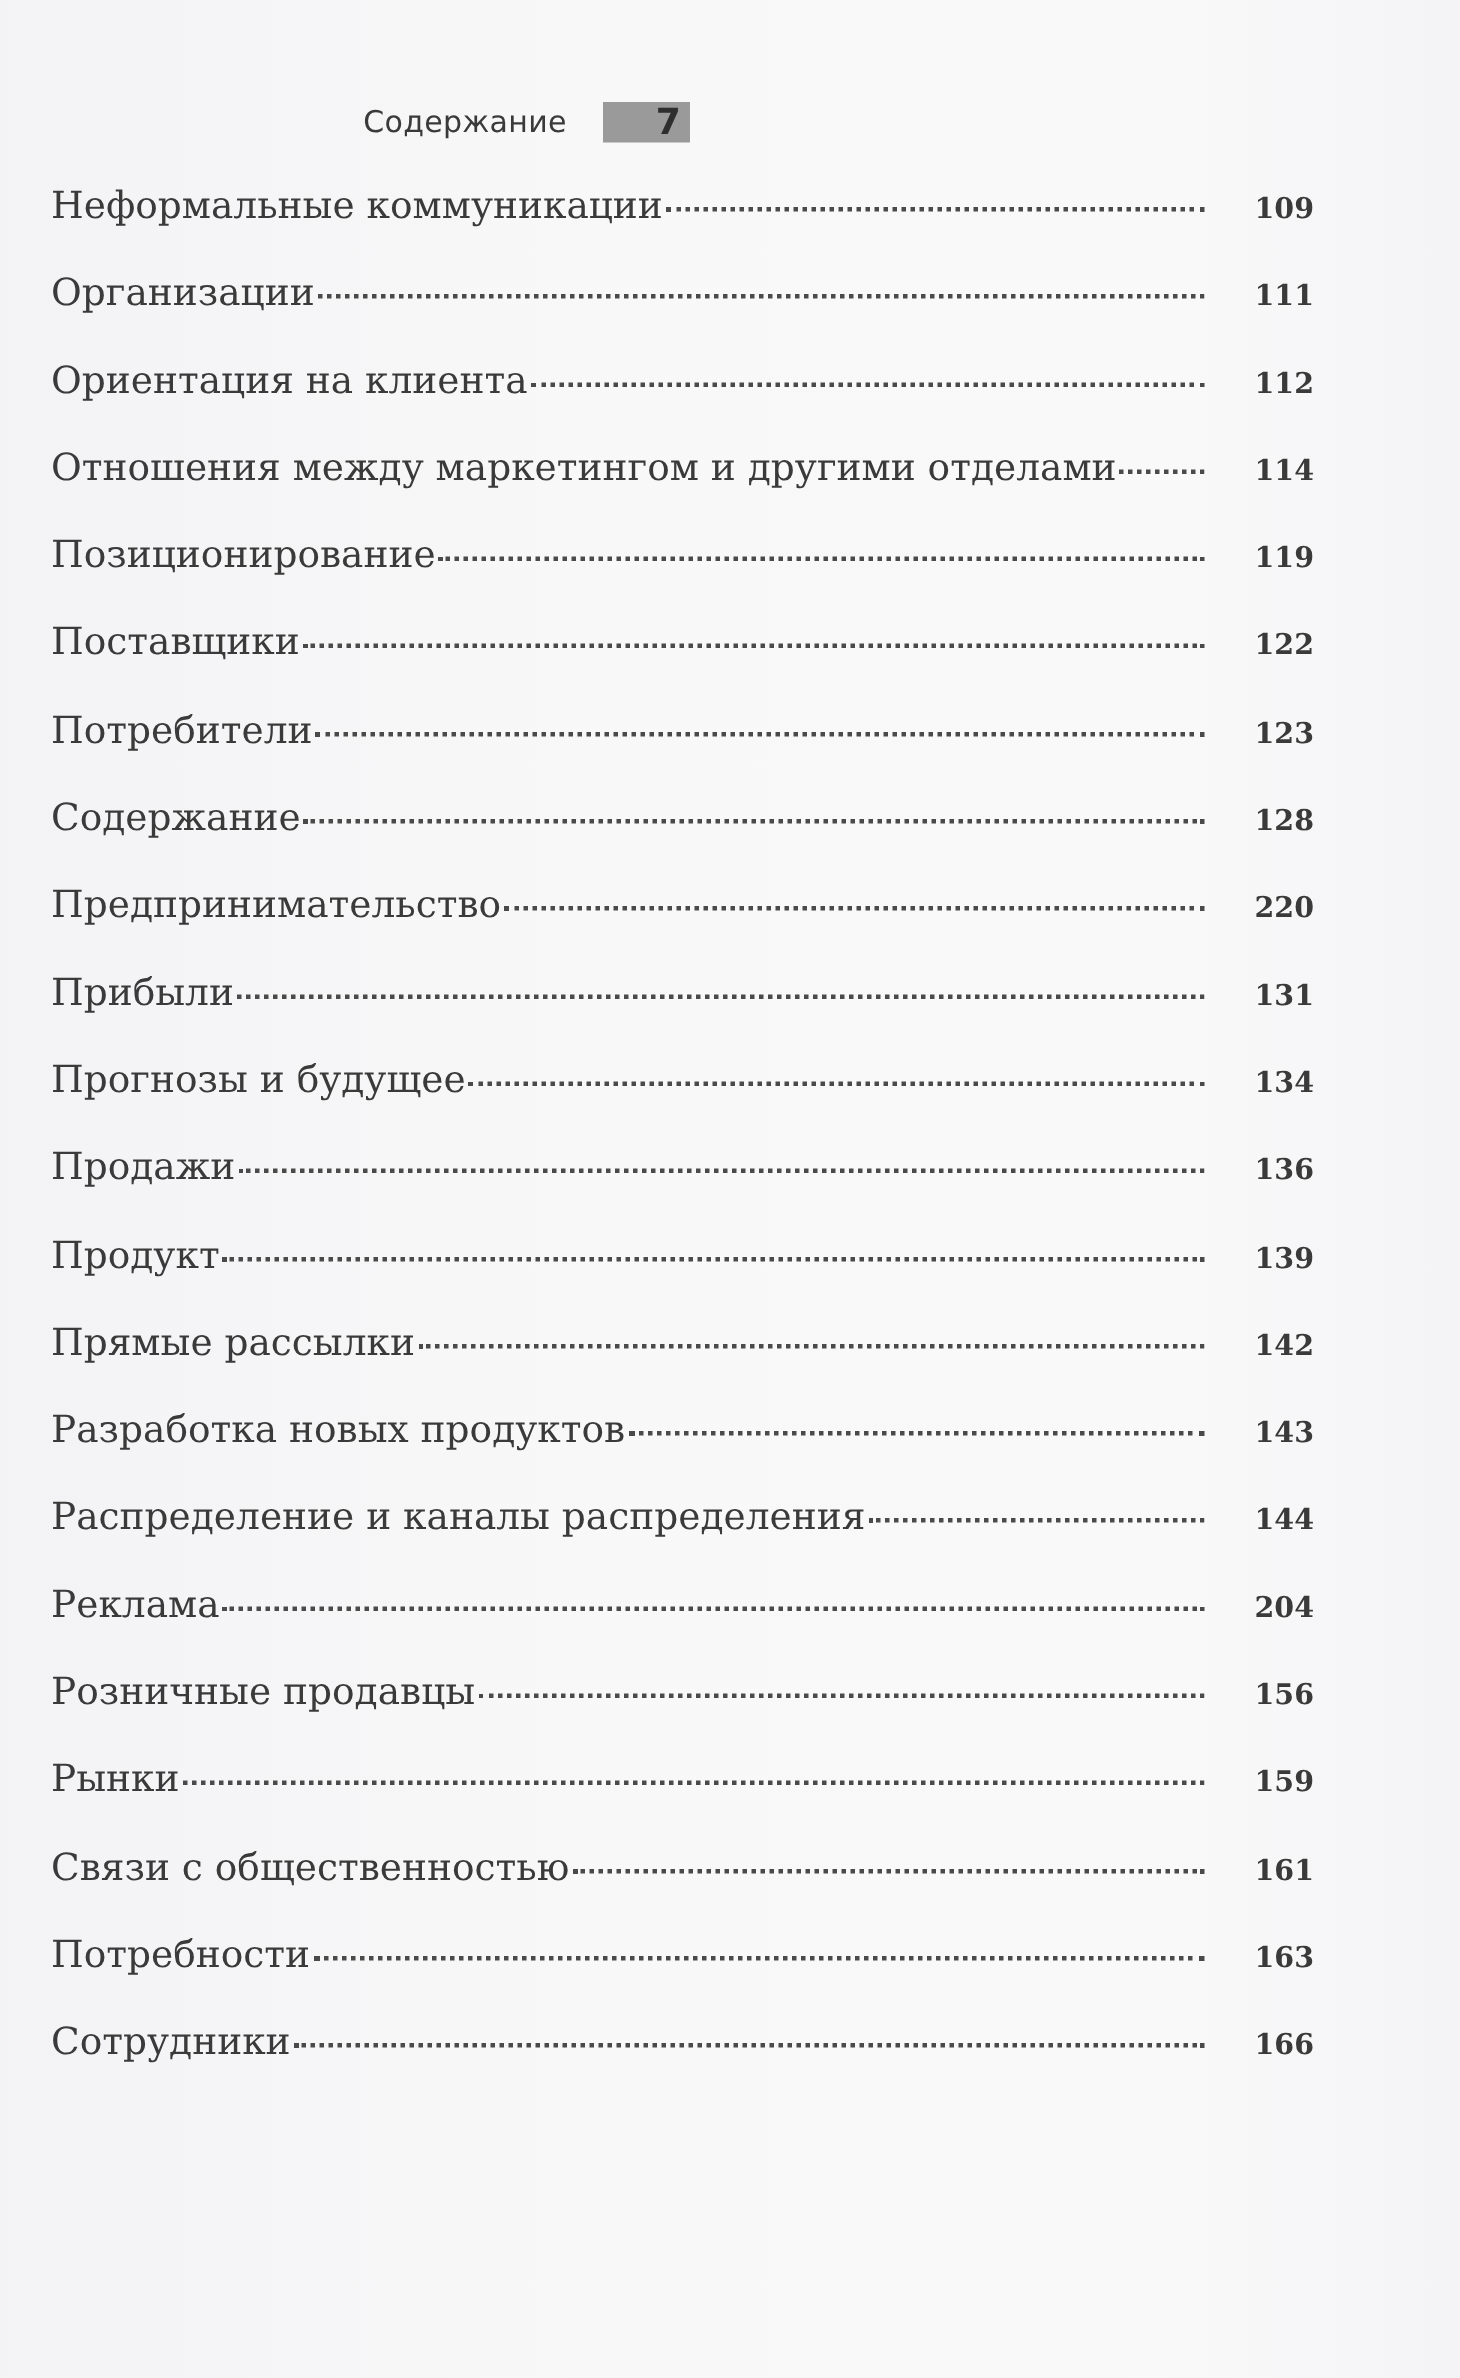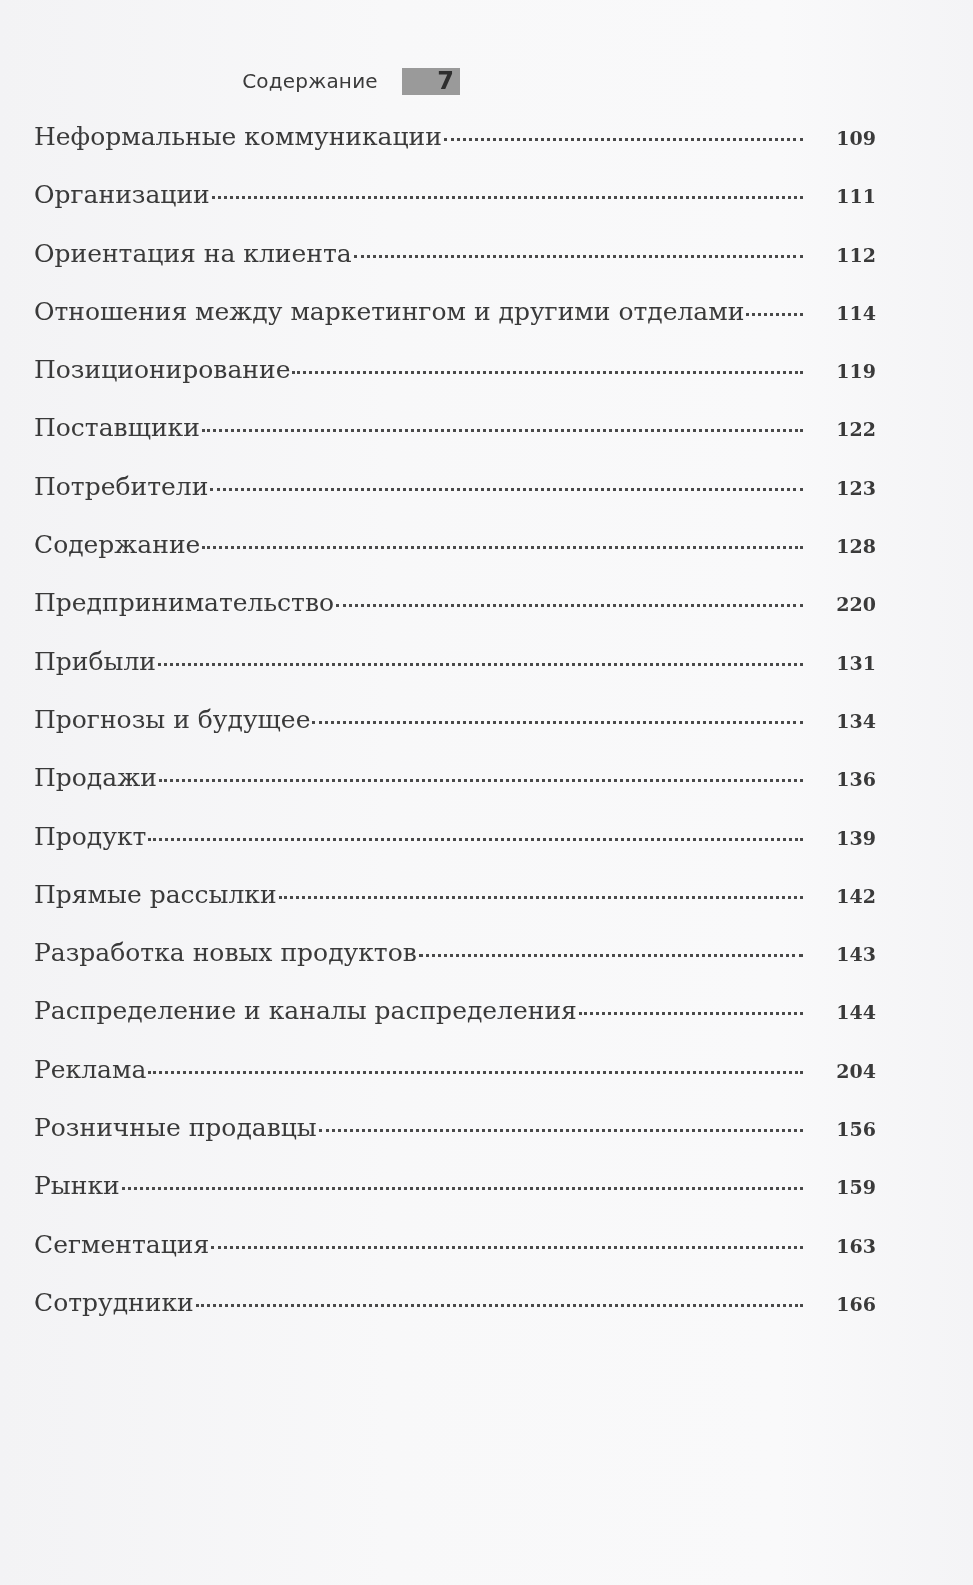--- a/index.html
+++ b/index.html
@@ -200,21 +200,26 @@
       <span class="label">Розничные продавцы</span>
       <span class="leader"></span>
       <span class="page-num">156</span>
     </div>
     <div class="toc-row">
       <span class="label">Рынки</span>
       <span class="leader"></span>
       <span class="page-num">159</span>
     </div>
     <div class="toc-row">
-      <span class="label">Сегментация</span>
+      <span class="label">Связи с общественностью</span>
+      <span class="leader"></span>
+      <span class="page-num">161</span>
+    </div>
+    <div class="toc-row">
+      <span class="label">Потребности</span>
       <span class="leader"></span>
       <span class="page-num">163</span>
     </div>
     <div class="toc-row">
       <span class="label">Сотрудники</span>
       <span class="leader"></span>
       <span class="page-num">166</span>
     </div>
   </div>
 

